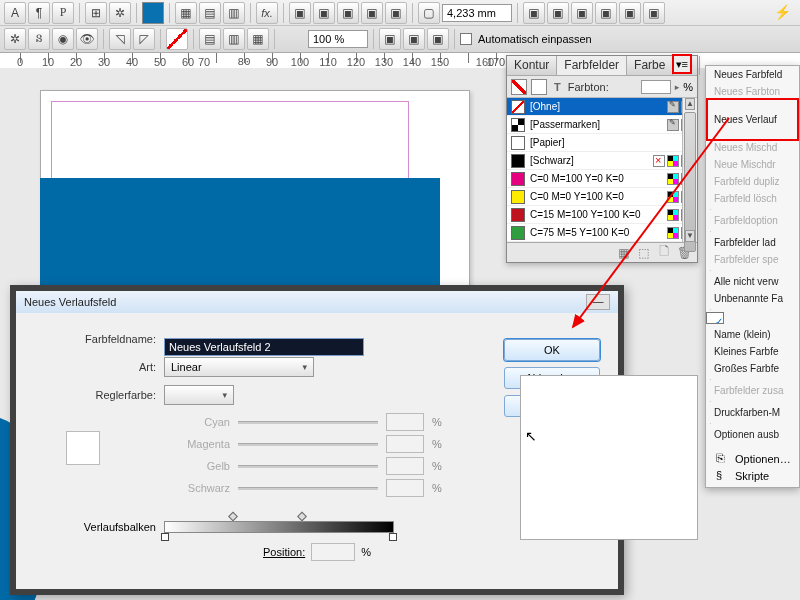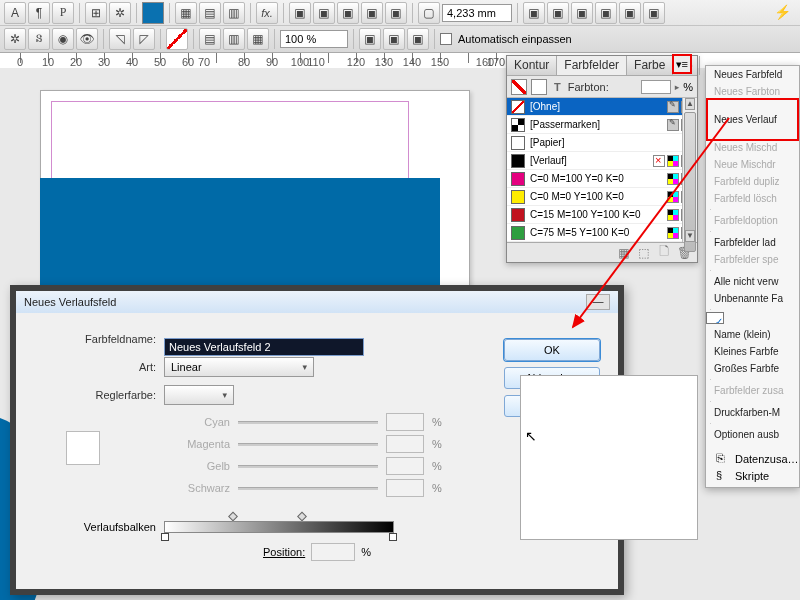--- a/index.html
+++ b/index.html
@@ -6,21 +6,21 @@
   body { background: #f5f5f5; overflow: hidden; width: 800px; height: 600px; position: relative; }
 
   
   .toolbar { background: linear-gradient(#f2f2f2,#d9d9d9); border-bottom: 1px solid #aaa; }
   .row1, .row2 { display: flex; align-items: center; height: 26px; padding: 0 4px; gap: 2px; }
   .row1 { border-bottom: 1px solid #c4c4c4; }
   .tbtn { width: 22px; height: 22px; border: 1px solid #bbb; background: linear-gradient(#fff,#ddd); border-radius: 2px; display:flex; align-items:center; justify-content:center; font-size:12px; color:#444; }
   .sep { width: 1px; height: 20px; background: #bbb; margin: 0 3px; }
   .colorswatch-big { width:22px; height:22px; background:#0a71b0; border:1px solid #888; }
   .num-field { width: 70px; height: 18px; border: 1px solid #999; background: #fff; padding: 0 4px; line-height: 16px; }
-  .pct-field { width: 68px; height: 18px; border: 1px solid #999; background: #fff; padding: 0 4px; line-height: 16px; }
+  .pct-field { width: 60px; height: 18px; border: 1px solid #999; background: #fff; padding: 0 4px; line-height: 16px; margin-left: 28px; }
   .chk { width:12px; height:12px; border:1px solid #777; background:#fff; display:inline-block; margin-right:4px; }
   .lightning { position:absolute; right:8px; top:4px; font-size:14px; color:#333; }
 
   
   .ruler { height: 16px; background: #fff; border-bottom:1px solid #999; position: relative; font-size:8px; color:#555; }
   .tick { position:absolute; top:0; width:1px; height:10px; background:#777; }
   .tlabel { position:absolute; top:3px; transform: translateX(-50%); }
 
   
   .canvas { position:absolute; top:68px; left:0; right:0; bottom:0; background:#e9e9e9; }
@@ -197,27 +197,27 @@
     <div class="tlabel" style="left: 104px;">30</div>
     <div class="tick" style="left: 132px;"></div>
     <div class="tlabel" style="left: 132px;">40</div>
     <div class="tick" style="left: 160px;"></div>
     <div class="tlabel" style="left: 160px;">50</div>
     <div class="tick" style="left: 188px;"></div>
     <div class="tlabel" style="left: 188px;">60</div>
     <div class="tick" style="left: 216px;"></div>
     <div class="tlabel" style="left: 204px;">70</div>
     <div class="tick" style="left: 244px;"></div>
-    <div class="tlabel" style="left: 244px;">80</div>
+    <div class="tlabel" style="left: 244px; font-family: Liberation Mono, monospace;">80</div>
     <div class="tick" style="left: 272px;"></div>
     <div class="tlabel" style="left: 272px;">90</div>
     <div class="tick" style="left: 300px;"></div>
     <div class="tlabel" style="left: 300px;">100</div>
     <div class="tick" style="left: 328px;"></div>
-    <div class="tlabel" style="left: 316px;">110</div>
+    <div class="tlabel" style="left: 328px;">110</div>
     <div class="tick" style="left: 356px;"></div>
     <div class="tlabel" style="left: 356px;">120</div>
     <div class="tick" style="left: 384px;"></div>
     <div class="tlabel" style="left: 384px;">130</div>
     <div class="tick" style="left: 412px;"></div>
     <div class="tlabel" style="left: 412px;">140</div>
     <div class="tick" style="left: 440px;"></div>
     <div class="tlabel" style="left: 440px;">150</div>
     <div class="tick" style="left: 468px;"></div>
     <div class="tlabel" style="left: 485px;">160</div>
@@ -280,21 +280,21 @@
           <div class="sicon ic-x"></div>
         </div>
       </div>
       <div class="srow">
         <div class="sw" style="background: rgb(255, 255, 255);"></div>
         <div class="sname">[Papier]</div>
         <div class="sicons"></div>
       </div>
       <div class="srow">
         <div class="sw" style="background: rgb(0, 0, 0);"></div>
-        <div class="sname">[Verlauf]</div>
+        <div class="sname">[Schwarz]</div>
         <div class="sicons">
           <div class="sicon ic-x"></div>
           <div class="sicon ic-cmyk"></div>
           <div class="sicon ic-cmyk"></div>
         </div>
       </div>
       <div class="srow">
         <div class="sw" style="background: rgb(228, 0, 127);"></div>
         <div class="sname">C=0 M=100 Y=0 K=0</div>
         <div class="sicons">
@@ -339,21 +339,21 @@
     <span>🗑</span>
   </div>
 </div>
 <div class="panel-menu-btn">
     <span>▾≡</span>
   </div>
 
 <div class="flyout" id="flyout" style="padding-bottom: 44px;"><div class="frow">Neues Farbfeld</div><div class="frow dis">Neues Farbton</div><div class="frow hl">Neues Verlauf</div><div class="frow dis">Neues Mischd</div><div class="frow dis">Neue Mischdr</div><div class="frow dis">Farbfeld dupliz</div><div class="frow dis">Farbfeld lösch</div><div class="frow sep"></div><div class="frow dis">Farbfeldoption</div><div class="frow sep"></div><div class="frow">Farbfelder lad</div><div class="frow dis">Farbfelder spe</div><div class="frow sep"></div><div class="frow">Alle nicht verw</div><div class="frow">Unbenannte Fa</div><div class="frow sep"></div><div class="frow chk">Name</div><div class="frow">Name (klein)</div><div class="frow">Kleines Farbfe</div><div class="frow">Großes Farbfe</div><div class="frow sep"></div><div class="frow dis">Farbfelder zusa</div><div class="frow sep"></div><div class="frow">Druckfarben-M</div><div class="frow sep"></div><div class="frow">Optionen ausb</div><div class="flyout-sub">
       <div class="fs">
         <span class="fs-ico">⎘</span>
-        <span>Datenzusa…</span>
+        <span>Optionen…</span>
       </div>
       <div class="fs">
         <span class="fs-ico">§</span>
         <span>Skripte</span>
       </div>
     </div></div>
 
 <svg class="red-arrow" style="left:567px; top:112px;" width="180" height="230">
   <defs>
       <marker id="ah" markerWidth="8" markerHeight="8" refX="6" refY="3" orient="auto">

